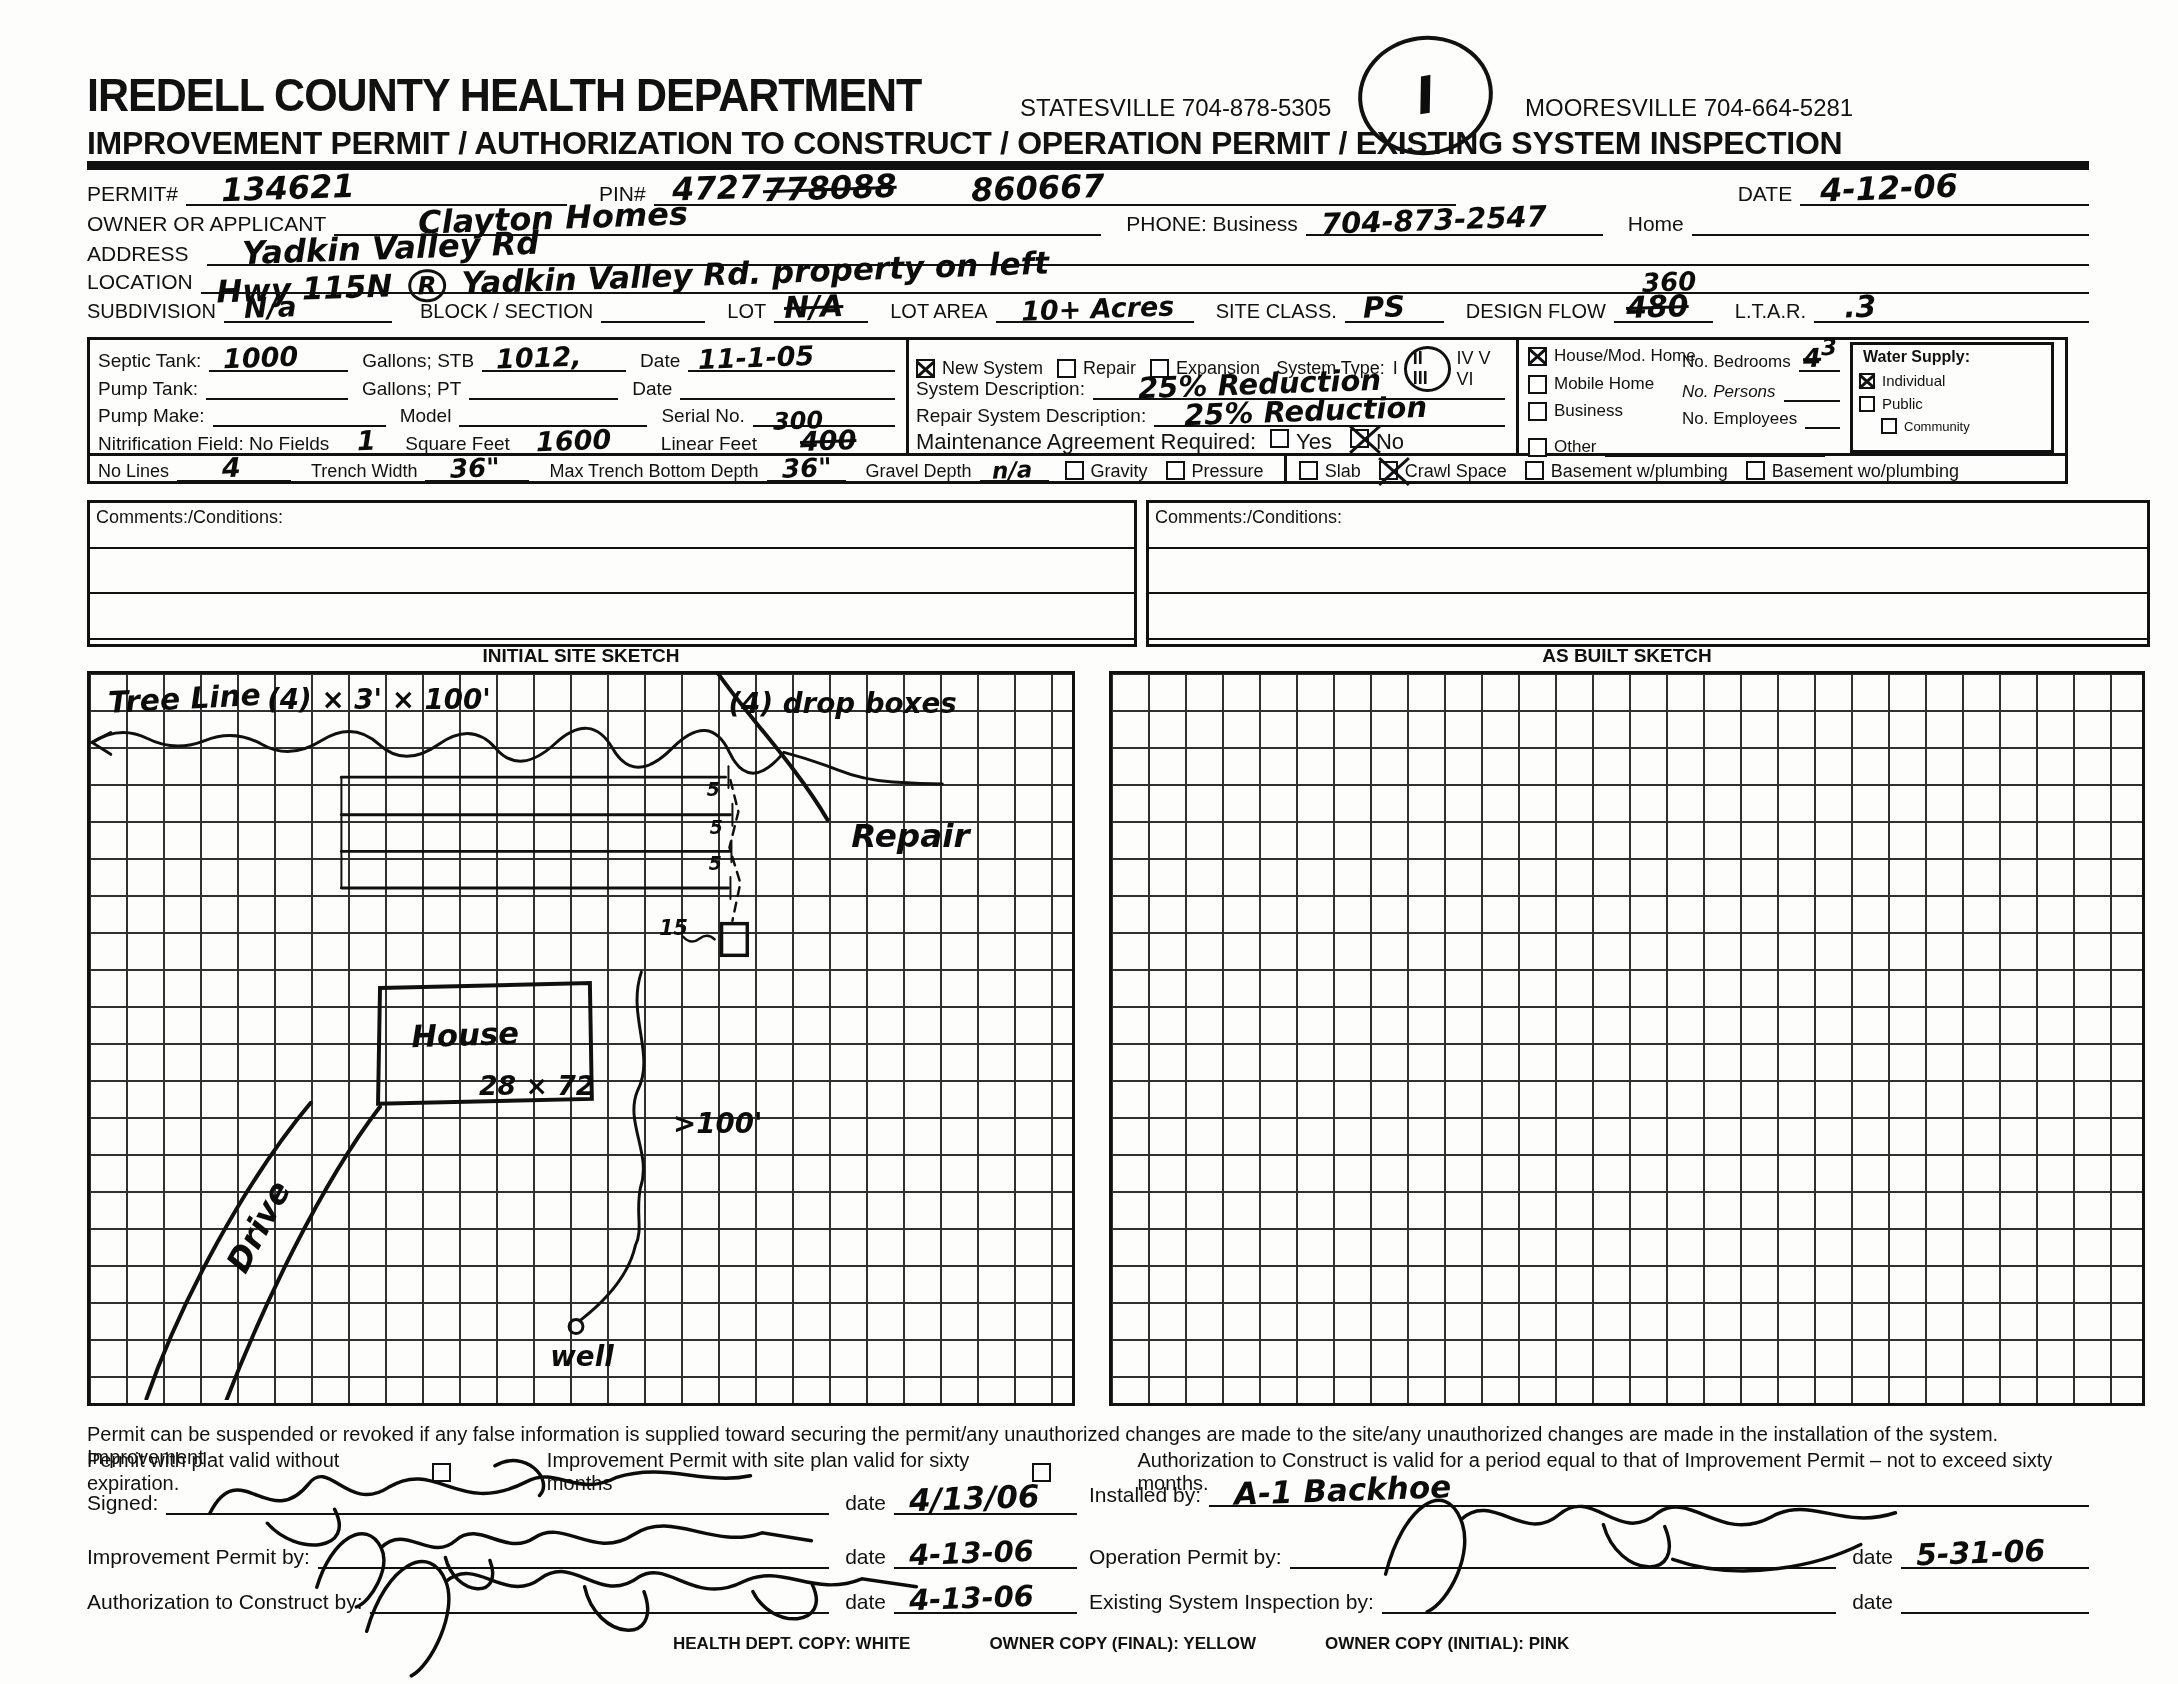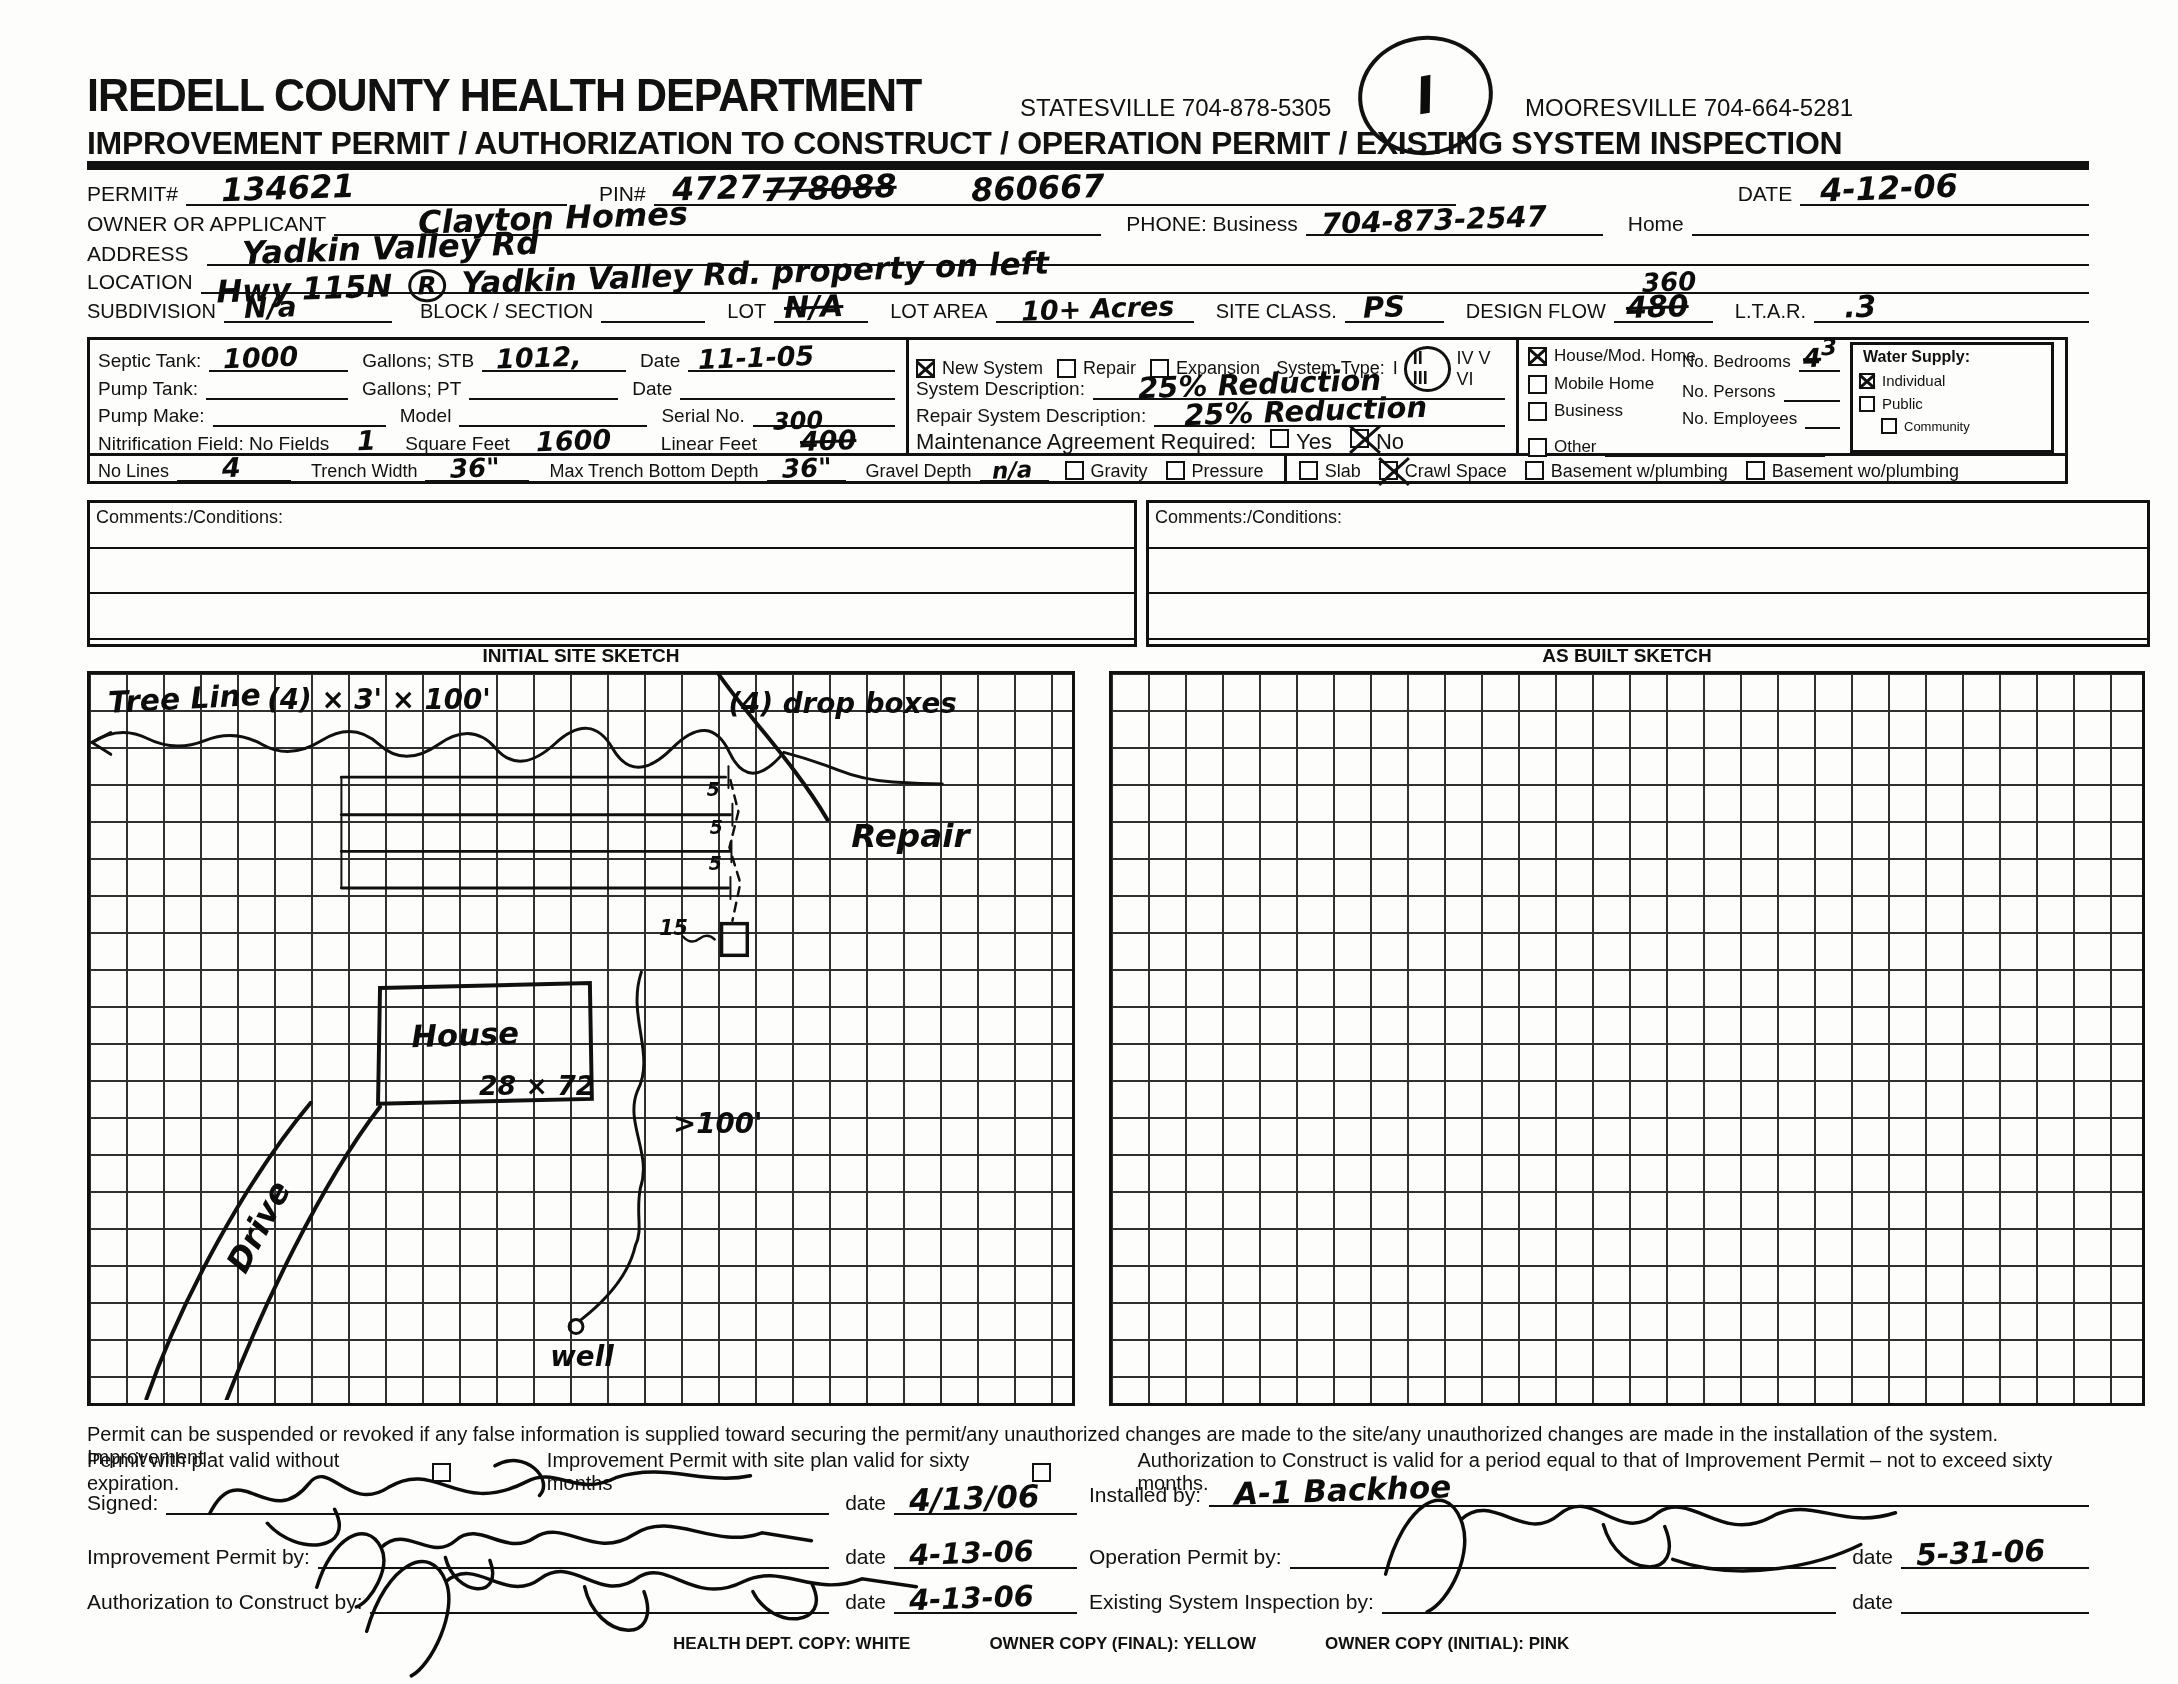--- a/index.html
+++ b/index.html
@@ -222,21 +222,21 @@
       <span class="lbl">Other</span>
       <span class="fill"></span>
     </div>
     <div class="row" style="left:1592px;top:4px;width:158px;font-size:17px;">
       <span class="lbl">No. Bedrooms</span>
       <span class="fill">
         <span class="hwv strike" style="font-size:26px;left:4px;">4</span>
         <span class="hwv" style="font-size:23px;left:22px;bottom:10px;">3</span>
       </span>
     </div>
-    <div class="row" style="left:1592px;top:34px;width:158px;font-size:17px;">
+    <div class="row" style="left:1592px;top:34px;width:158px;font-size:17px;font-style:italic;">
       <span class="lbl">No. Persons</span>
       <span class="fill"></span>
     </div>
     <div class="row" style="left:1592px;top:61px;width:158px;font-size:17px;">
       <span class="lbl">No. Employees</span>
       <span class="fill"></span>
     </div>
 
     <div class="box" style="left:1760px;top:2px;width:198px;height:105px;border-width:3px;">
       <div class="abs" style="left:10px;top:3px;font-size:16px;font-weight:bold;">Water Supply:</div>

